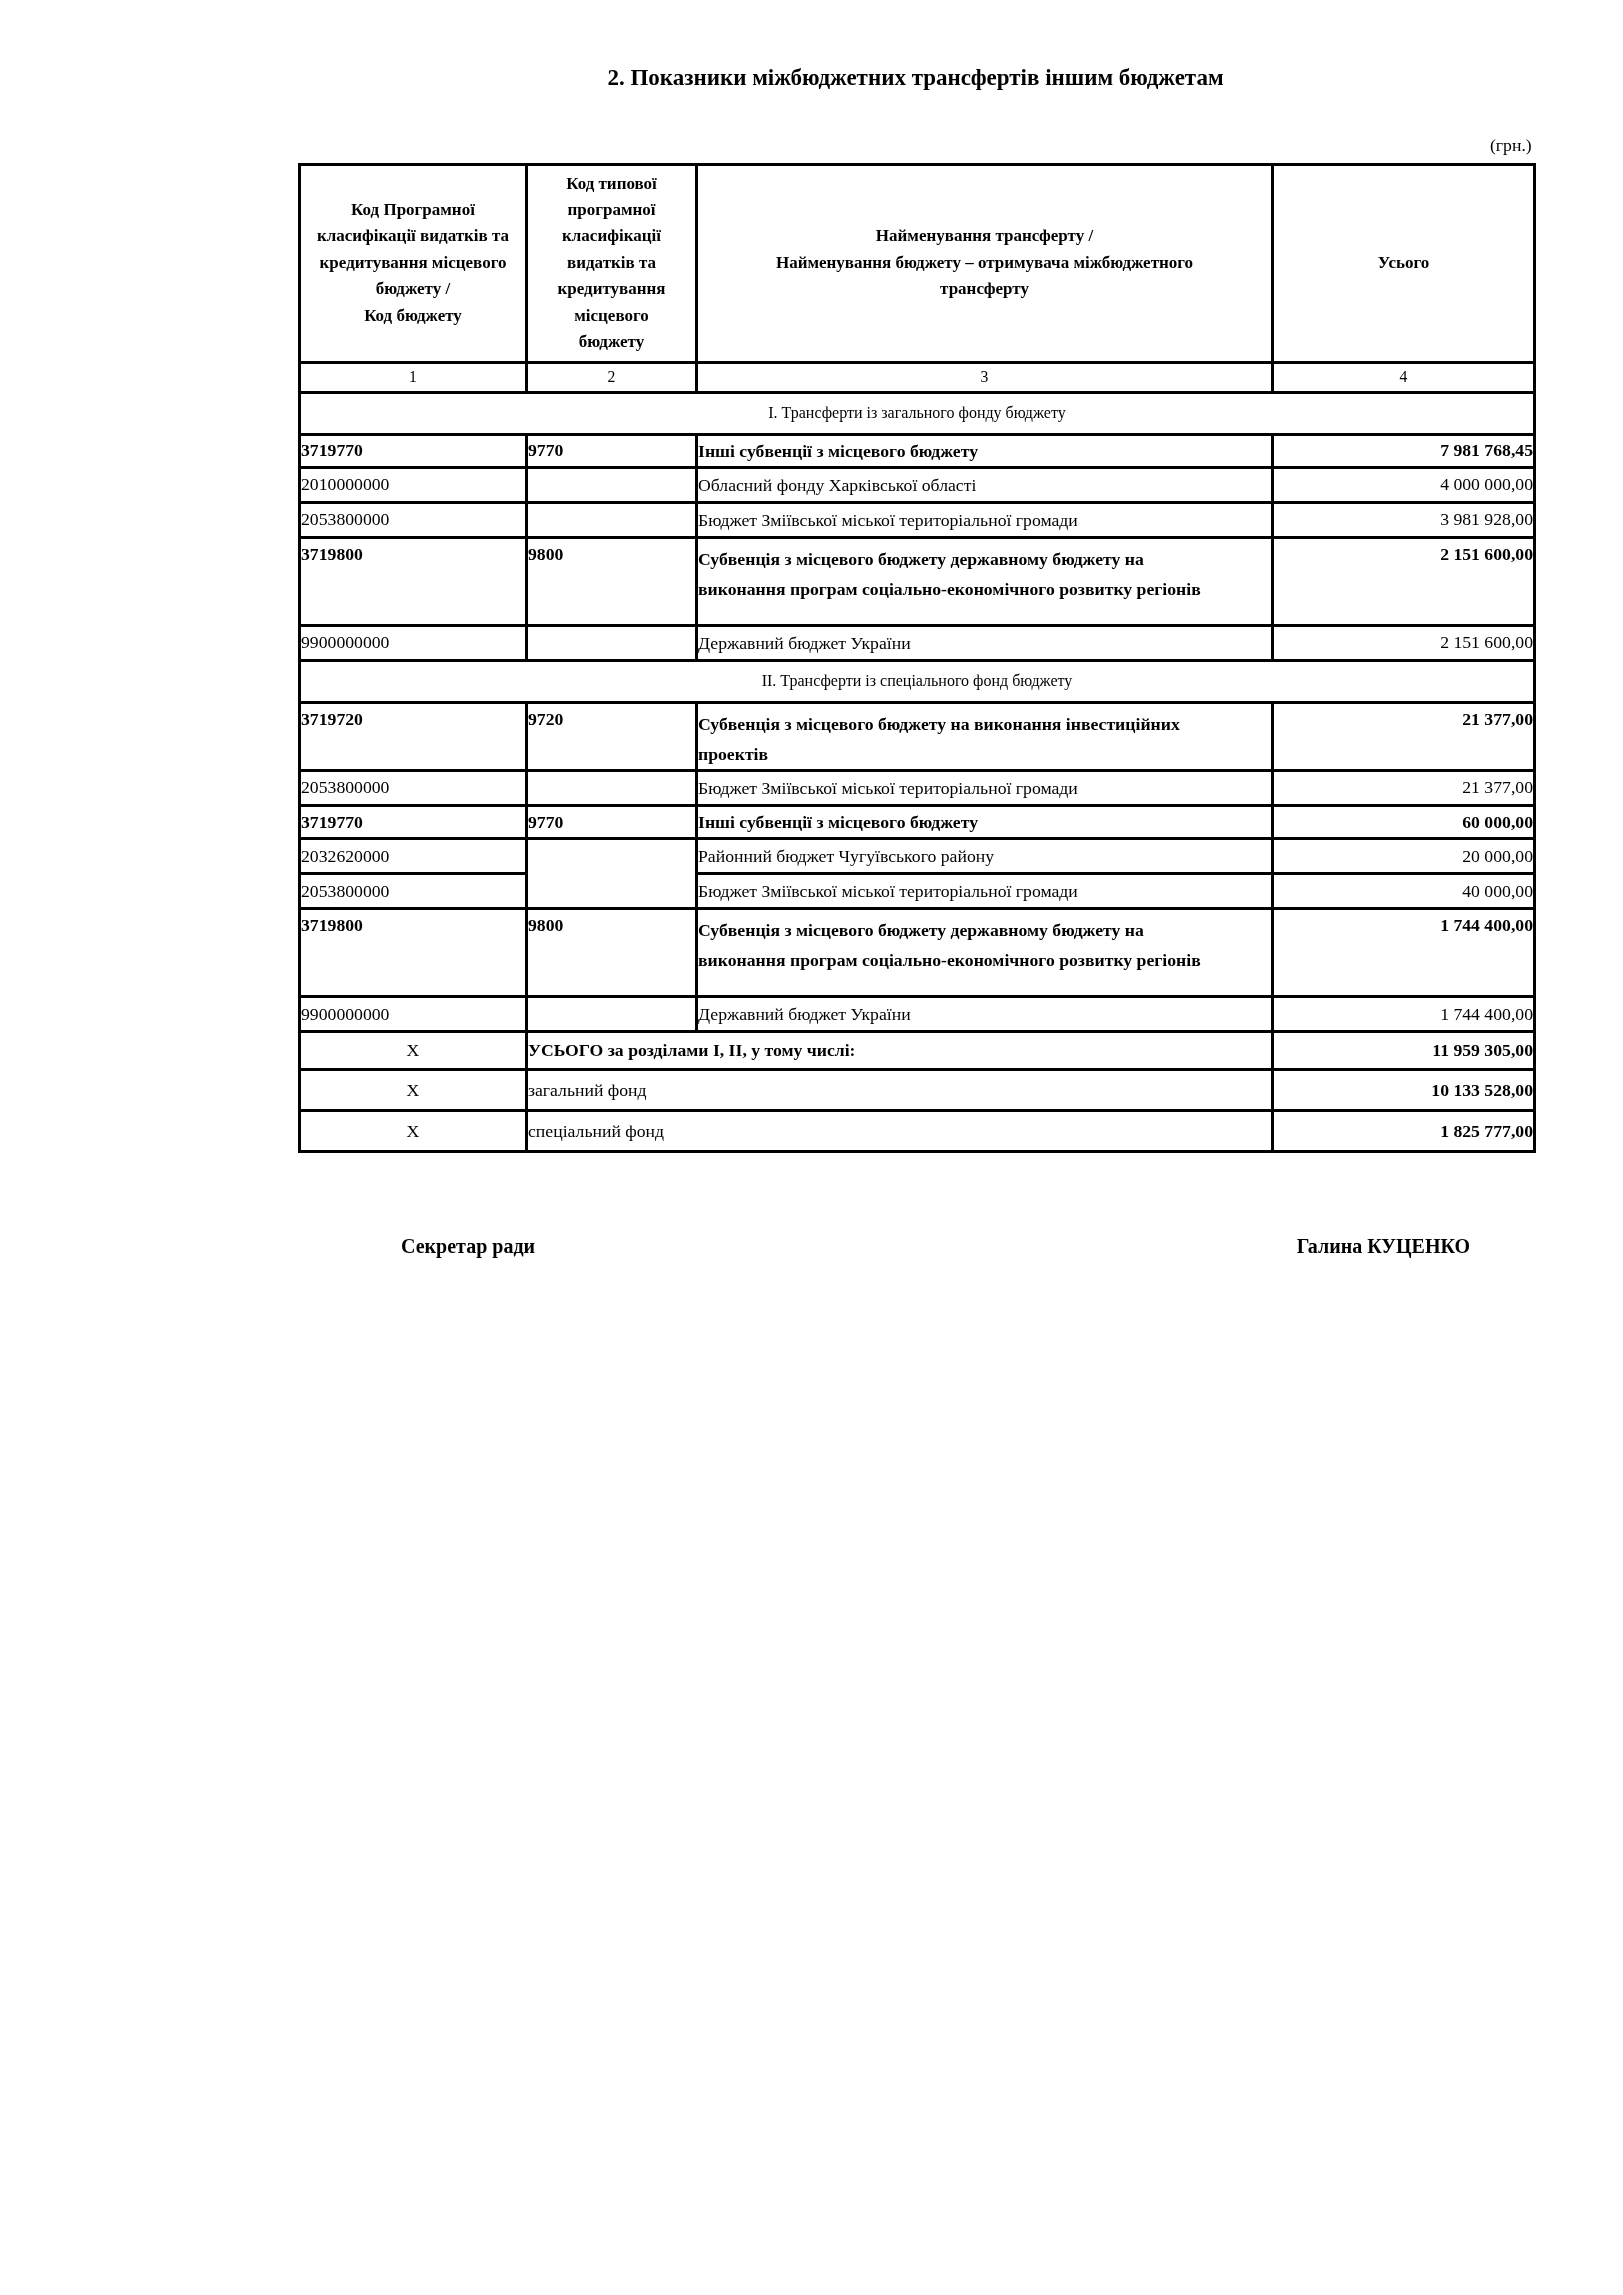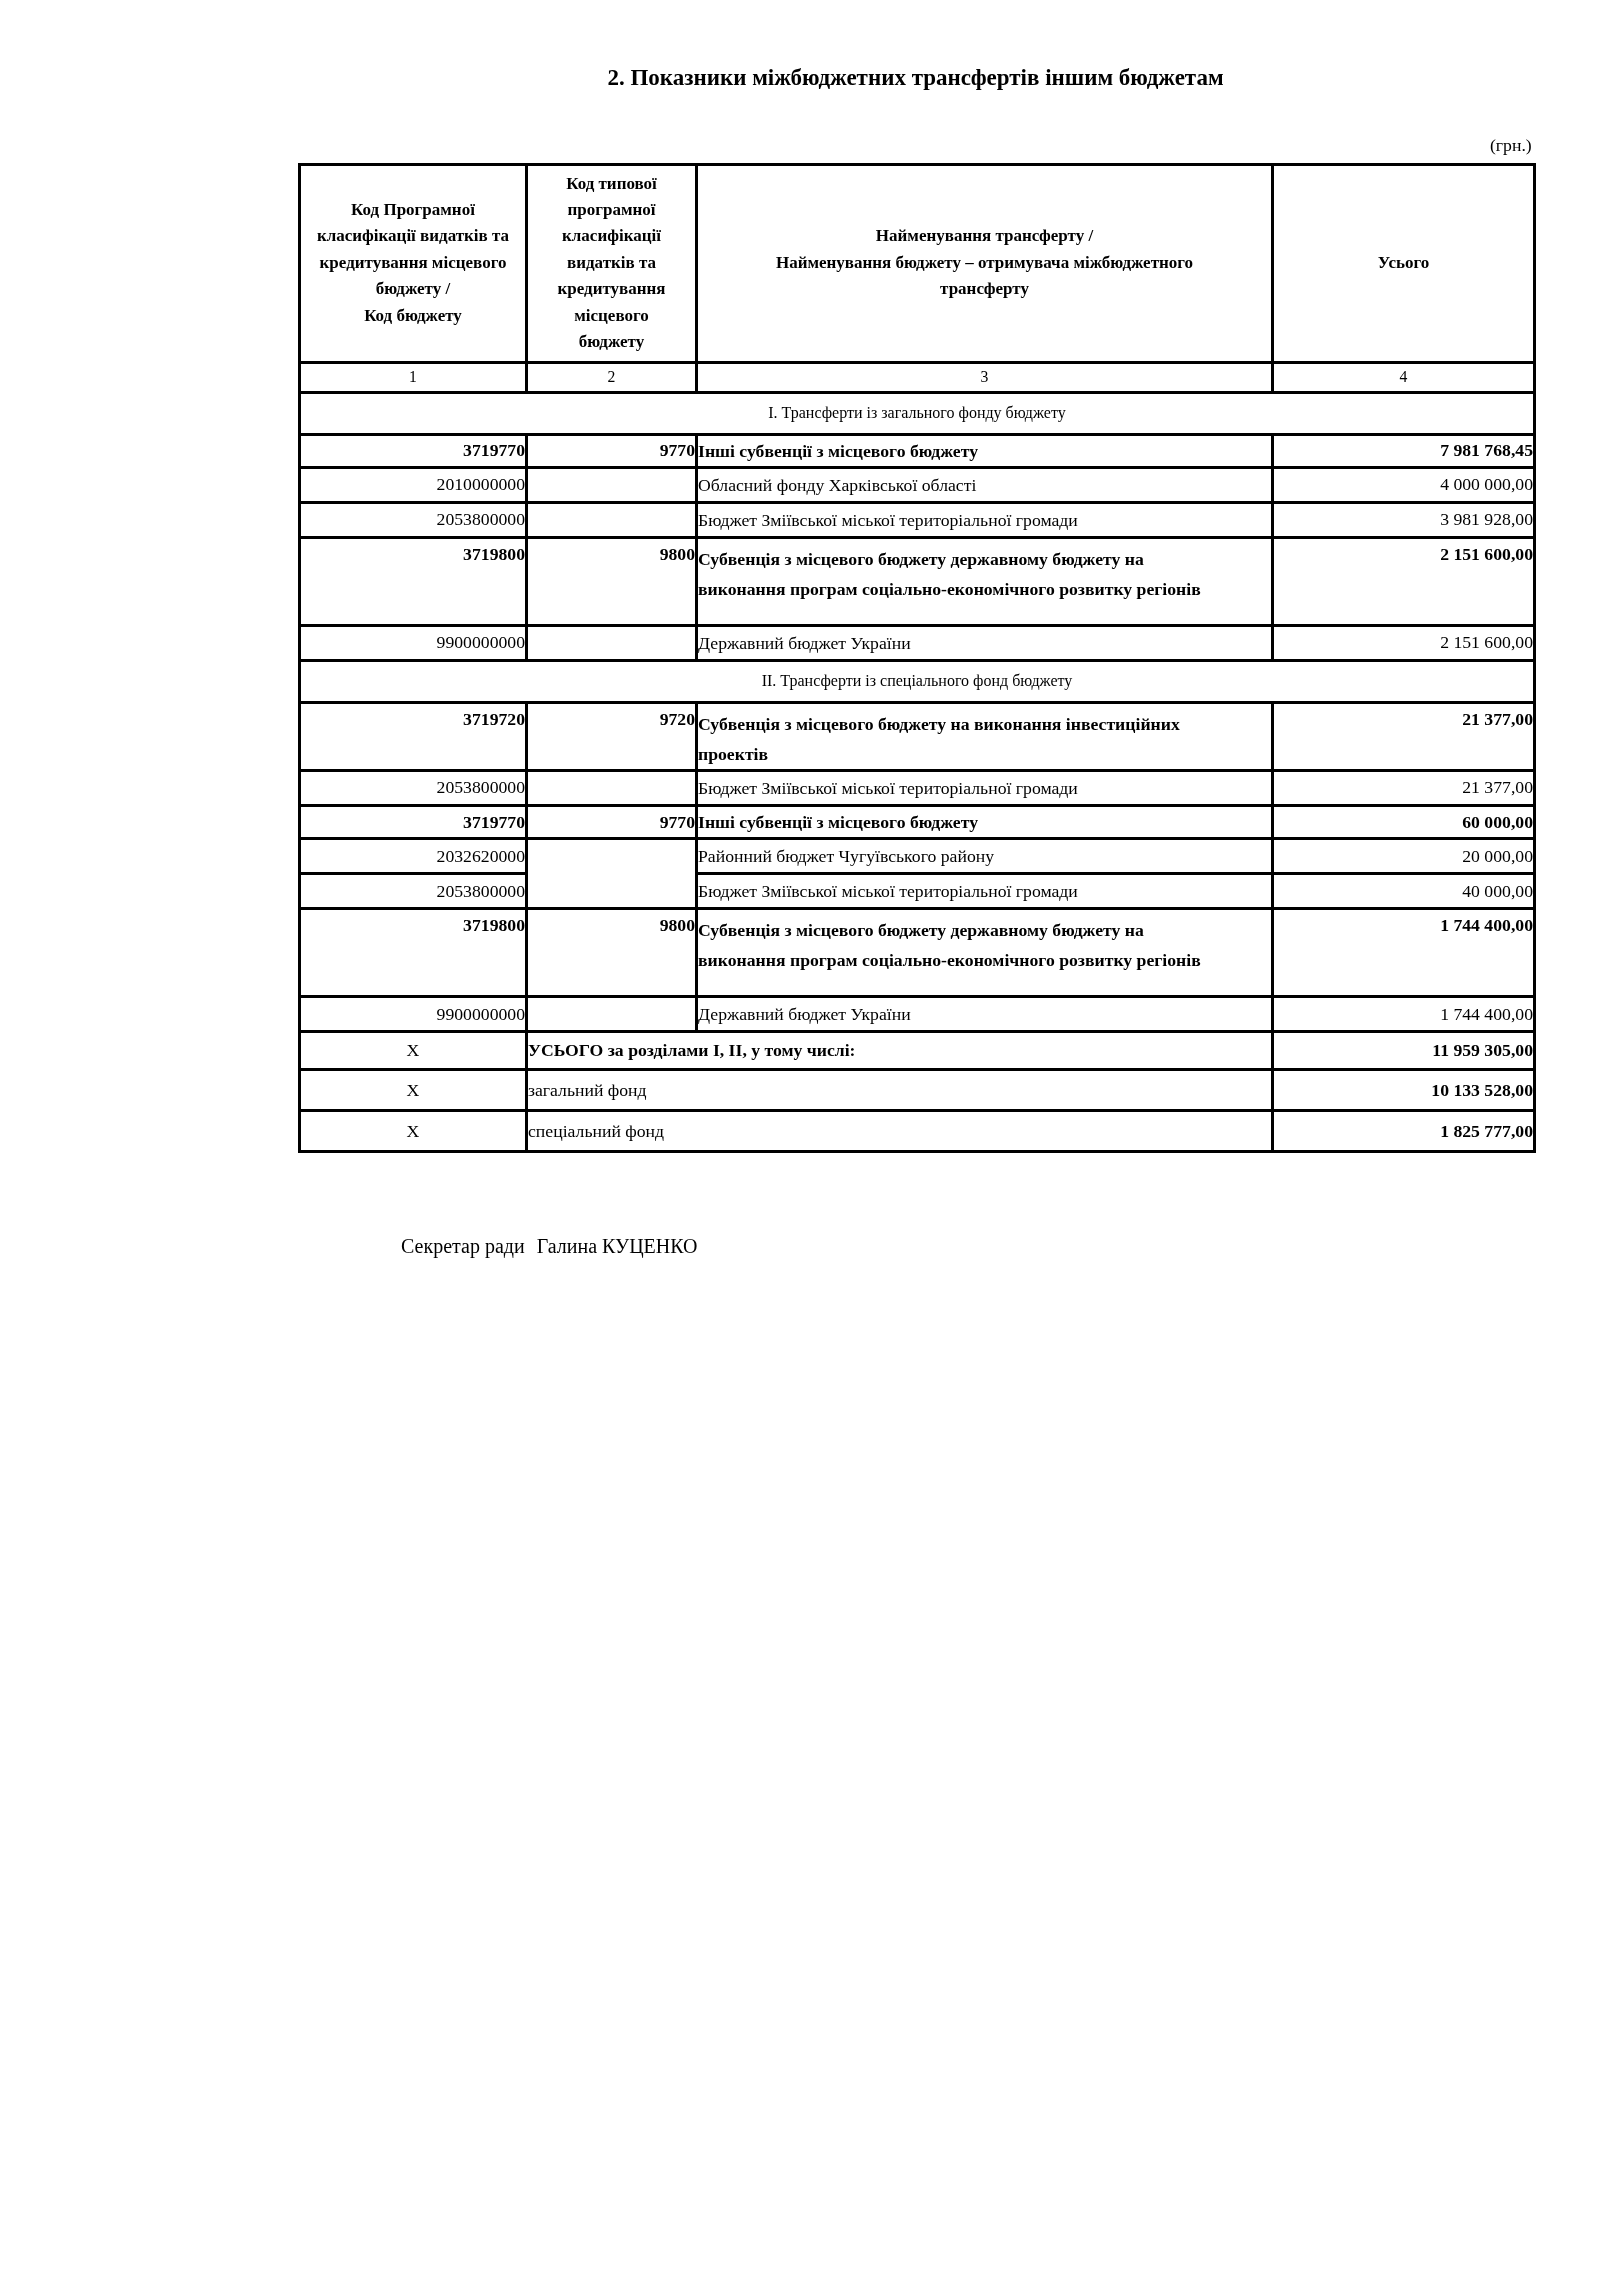--- a/index.html
+++ b/index.html
@@ -62,21 +62,21 @@
     font-size: 15.7px;
     font-weight: normal;
   }
   tr.section { height: 42px; }
   tr.section td {
     text-align: center;
     font-size: 16px;
     font-weight: normal;
   }
   
-  td.code, td.tcode { text-align: right; }
+  td.code, td.tcode { text-align: left; }
   td.name {
     text-align: left;
     padding: 1.3px 6.5px;
     white-space: pre-line;
     line-height: 1.7;
     margin-left: 47px;
   }
   td.total {
     text-align: right;
     padding: 1.3px 6.5px;
@@ -104,27 +104,26 @@
   td.fund-label {
     text-align: left;
     font-weight: normal;
     font-size: 19.6px;
     padding: 1.3px 6.5px;
   }
   td.grand-total { font-weight: bold; }
   
   .signature {
     display: flex;
-    justify-content: flex-start;
+    justify-content: space-between;
     margin-top: 82px;
     padding-left: 103px;
     padding-right: 63px;
     font-size: 20px;
-    font-weight: normal;
-    gap: 12px;
+    font-weight: bold;
   }
 </style>
 </head>
 <body>
 
 <div class="content">
 
   <h1 class="doc-title">2. Показники міжбюджетних трансфертів іншим бюджетам</h1>
 
   <div class="currency-note">(грн.)</div>

